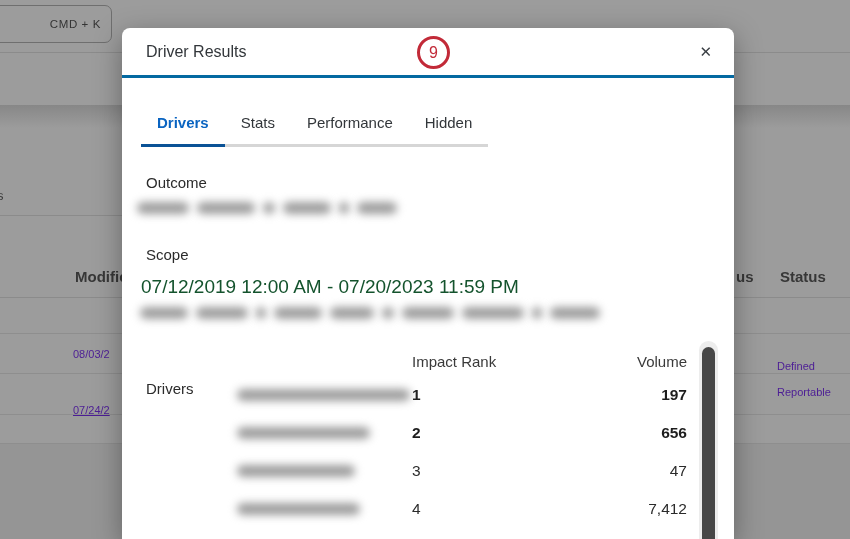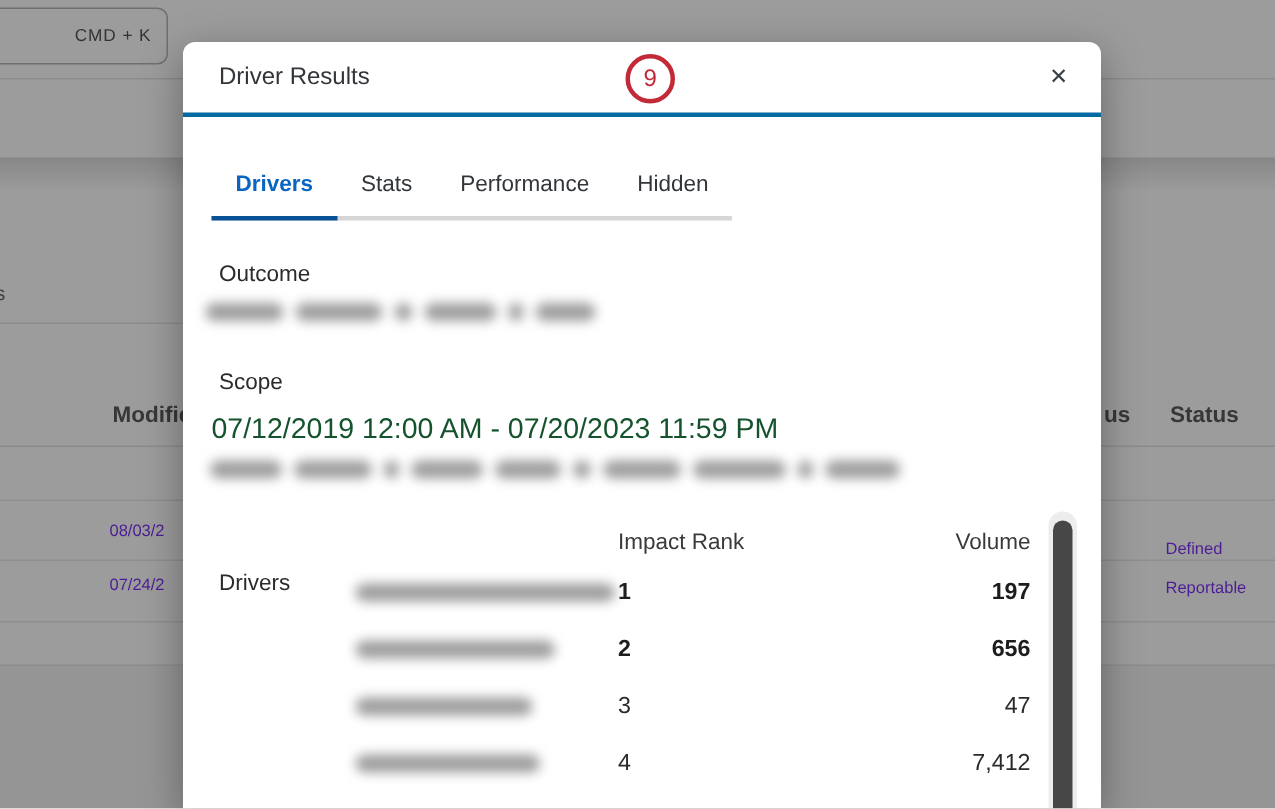--- a/index.html
+++ b/index.html
@@ -87,21 +87,21 @@
 
   <div class="abs bg-th" style="left:75px; top:268px;">Modified</div>
   <div class="abs bg-th" style="left:736px; top:268px;">us</div>
   <div class="abs bg-th" style="left:780px; top:268px;">Status</div>
   <div class="abs hline" style="top:297px;"></div>
   <div class="abs hline" style="top:333px; background:#8e8e8e;"></div>
   <div class="abs hline" style="top:373px; background:#8e8e8e;"></div>
   <div class="abs hline" style="top:414px; background:#8e8e8e;"></div>
 
   <div class="abs bg-td" style="left:73px; top:348px;">08/03/2</div>
-  <div class="abs bg-td" style="left:73px; top:384px;">07/24/2</div>
+  <div class="abs bg-td" style="left:73px; top:404px;text-decoration:underline;">07/24/2</div>
   <div class="abs bg-td" style="left:777px; top:348px;margin-top:12px;">Defined</div>
   <div class="abs bg-td" style="left:777px; top:386px;">Reportable</div>
   <div class="abs bg-bottom-band"></div>
 
   <div class="abs modal">
 
     <div class="m-header">
       <div class="m-title">Driver Results</div>
       <div class="badge">
         <span>9</span>

